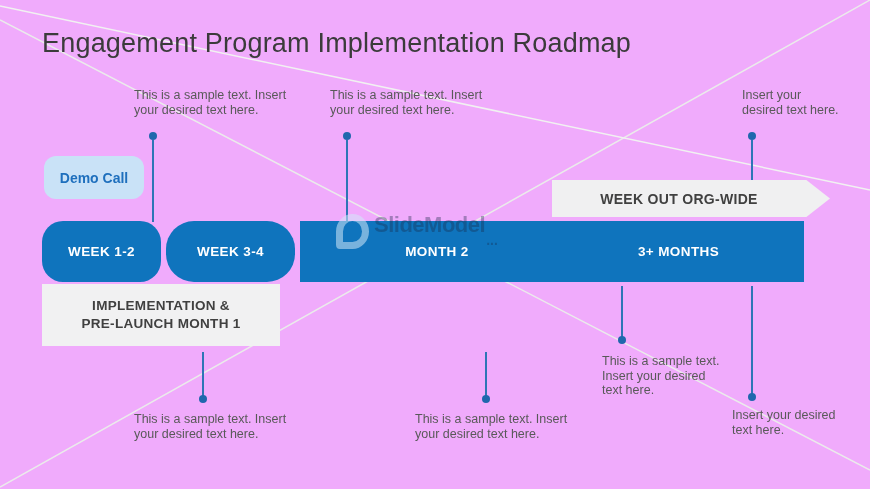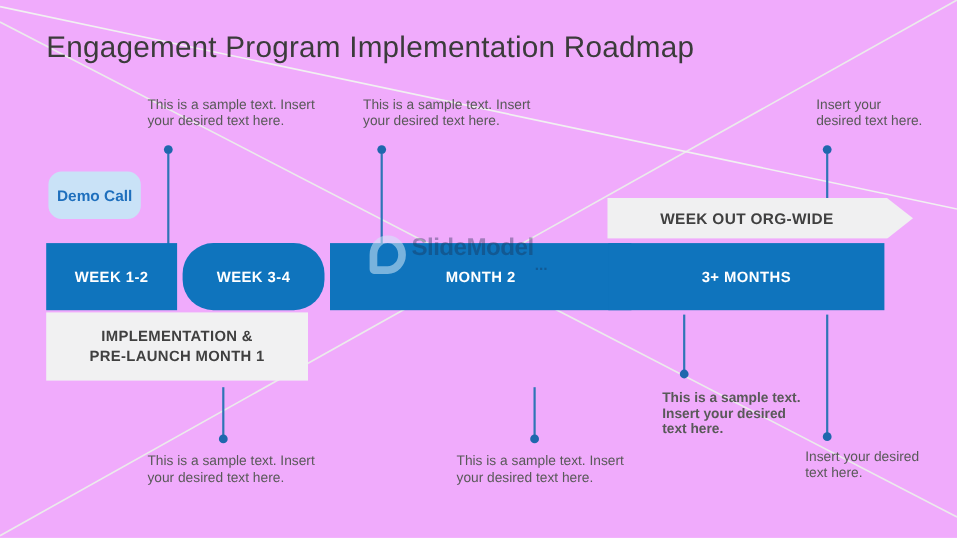--- a/index.html
+++ b/index.html
@@ -33,21 +33,21 @@
   .vline { position: absolute; width: 2px; background: #2e75b6; }
   .dot {
     position: absolute;
     width: 8px; height: 8px;
     border-radius: 50%;
     background: #1f67ad;
   }
   .badge {
     position: absolute;
     left: 44px; top: 156px;
-    width: 84px; height: 43px;
+    width: 100px; height: 43px;
     background: #c9e2f7;
     border-radius: 12px;
     display: flex; align-items: center; justify-content: center;
     font-size: 14px; font-weight: bold; color: #1e6fbd;
   }
   .arrow {
     position: absolute;
     left: 552px; top: 180px;
     width: 278px; height: 37px;
     background: #f0f0f1;
@@ -58,21 +58,21 @@
     letter-spacing: 0.3px;
   }
   .seg {
     position: absolute;
     top: 221px; height: 61px;
     background: #0f74bd;
     display: flex; align-items: center; justify-content: center;
     color: #ffffff; font-size: 13.5px; font-weight: bold;
     letter-spacing: 0.4px;
   }
-  .seg1 { left: 42px;  width: 119px; }
+  .seg1 { left: 42px;  width: 119px; border-radius: 21px; }
   .seg2 { left: 166px; width: 129px; border-radius: 28px; }
   .seg3 { left: 300px; width: 274px; }
   .seg4 { left: 553px; width: 251px; }
   .phase {
     position: absolute;
     top: 284px; height: 62px;
     background: #f1f1f2;
     display: flex; align-items: center; justify-content: center;
     text-align: center;
     color: #404040; font-size: 13.5px; font-weight: bold;
@@ -176,19 +176,19 @@
   <div class="dot" style="left:482px; top:395px;"></div>
   <div class="vline" style="left:621px; top:286px; height:52px;"></div>
   <div class="dot" style="left:618px; top:336px;"></div>
   <div class="vline" style="left:751px; top:286px; height:109px;"></div>
   <div class="dot" style="left:748px; top:393px;"></div>
 
   <div class="note" style="left:97px;  top:412px;">This is a sample text. Insert
 your desired text here.</div>
   <div class="note" style="left:378px; top:412px;">This is a sample text. Insert
 your desired text here.</div>
-  <div class="note" style="left:565px; top:354px;font-weight:bold;">This is a sample text.
+  <div class="note" style="left:565px; top:354px;">This is a sample text.
 Insert your desired
 text here.</div>
   <div class="note" style="left:695px; top:408px;">Insert your desired
 text here.</div>
 
 </div>
 
 </body></html>

